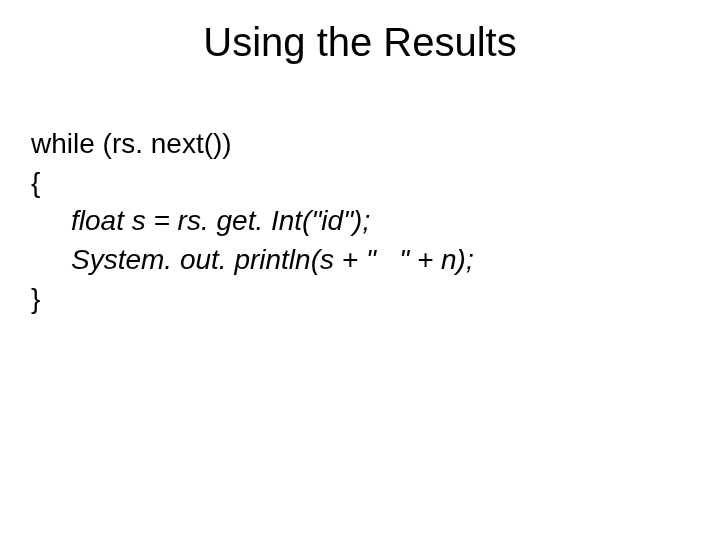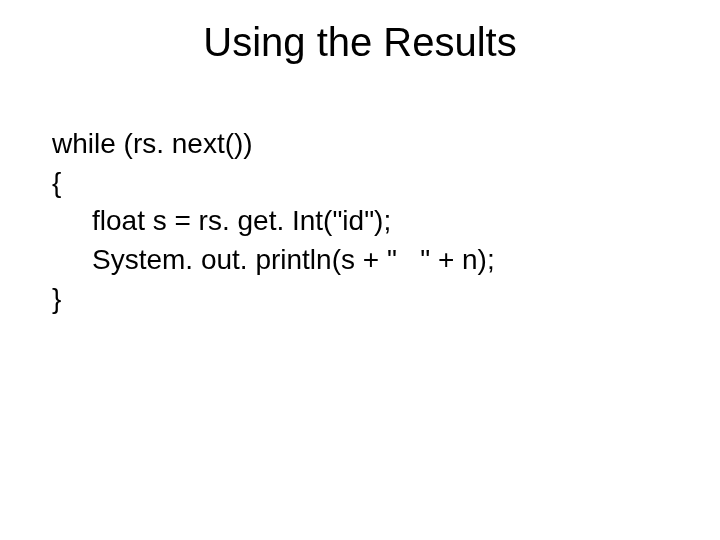--- a/index.html
+++ b/index.html
@@ -23,27 +23,28 @@
     top: 20px;
     left: 0;
     right: 0;
     text-align: center;
     font-size: 40px;
     font-weight: 400;
   }
   .body {
     position: absolute;
     top: 125px;
-    left: 52px;
+    left: 31px;
     right: 40px;
     font-size: 28px;
     line-height: 1.38;
   }
   .indent {
     padding-left: 40px;
+    font-style: italic;
   }
   .code-line {
     white-space: pre;
   }
 </style>
 </head>
 <body>
 
 <div class="slide">
   <div class="title">Using the Results</div>

